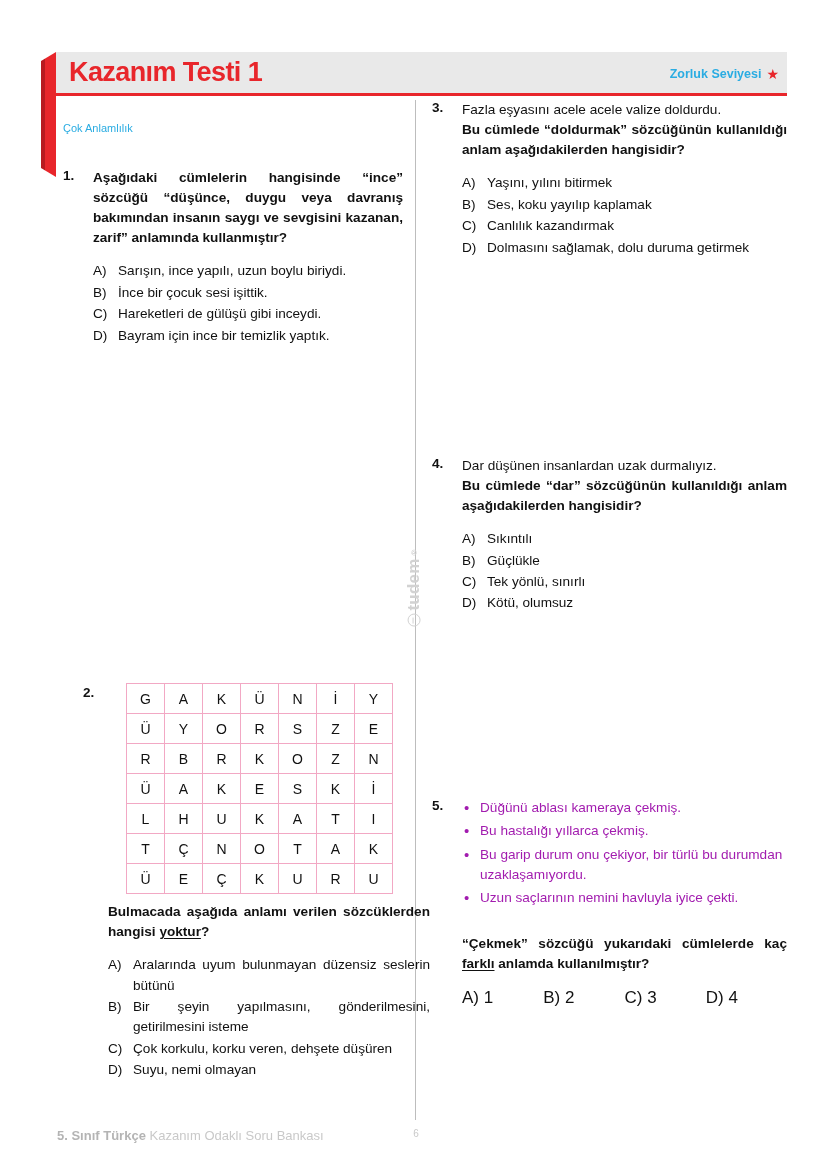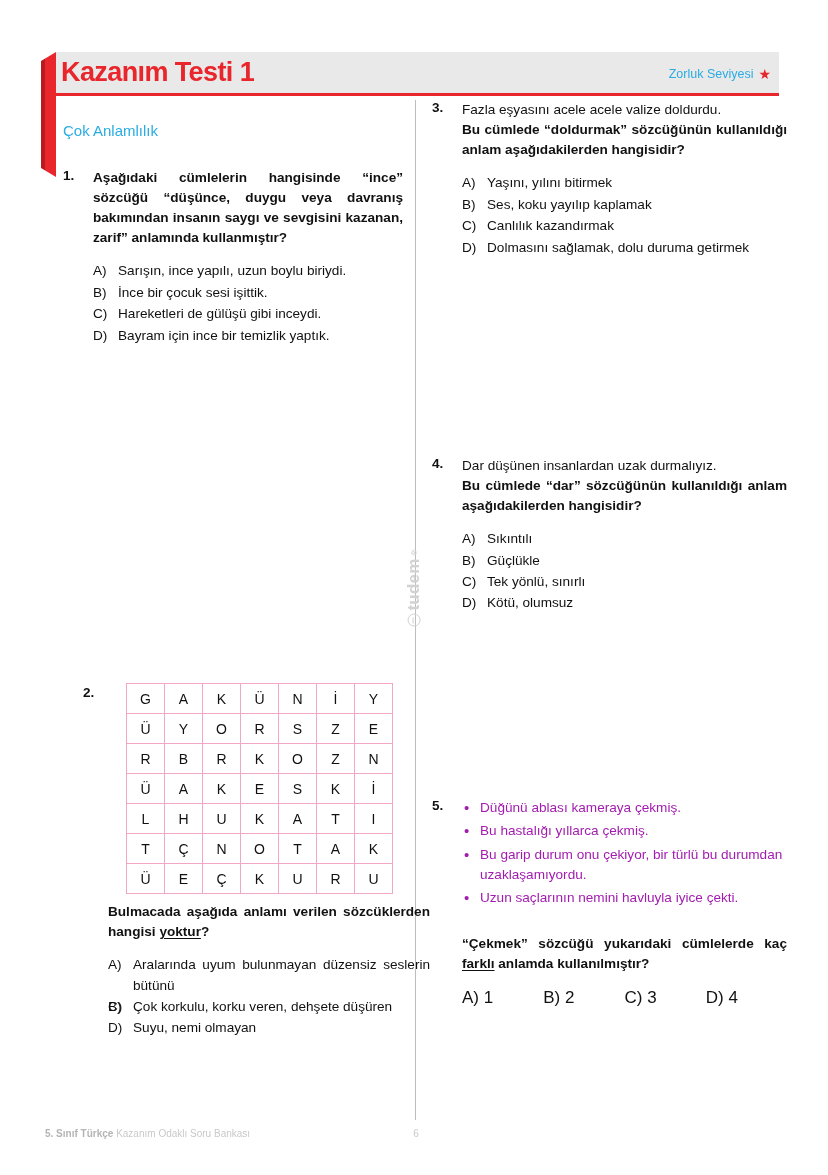--- a/index.html
+++ b/index.html
@@ -18,21 +18,21 @@
 
   .page {
     position: absolute;
     inset: 0;
     background: #fff;
   }
 
   
   .header {
     position: absolute;
-    left: 47px;
+    left: 55px;
     top: 52px;
     width: 732px;
     height: 44px;
     background: #e9e9e9;
     border-bottom: 3px solid #e8262b;
     box-sizing: border-box;
   }
   .header-title {
     position: absolute;
     left: 14px;
@@ -50,21 +50,21 @@
     top: 50%;
     transform: translateY(-45%);
     display: flex;
     align-items: center;
     gap: 5px;
     white-space: nowrap;
   }
   .difficulty-label {
     font-size: 12.5px;
     color: #2aace2;
-    font-weight: normal;
+    font-weight: bold;
   }
   .difficulty-star {
     font-size: 14px;
     color: #e8262b;
     line-height: 1;
   }
 
   
   .ribbon {
     position: absolute;
@@ -99,21 +99,21 @@
     height: 0;
     border-left: 15px solid #fff;
     border-top: 9px solid transparent;
   }
 
   
   .topic {
     position: absolute;
     left: 63px;
     top: 122px;
-    font-size: 15px;
+    font-size: 11px;
     color: #2aace2;
     font-weight: normal;
   }
 
   
   .divider {
     position: absolute;
     left: 415px;
     top: 100px;
     width: 1px;
@@ -304,22 +304,23 @@
   
   .footer {
     position: absolute;
     left: 45px;
     top: 1128px;
     width: 742px;
     display: flex;
     align-items: baseline;
   }
   .footer-left {
-    font-size: 10px;
+    font-size: 13px;
     color: #c9c9c9;
+    margin-left: 12px;
   }
   .footer-left b {
     color: #b4b4b4;
     font-weight: bold;
   }
   .footer-page {
     position: absolute;
     left: 0;
     right: 0;
     text-align: center;
@@ -457,20 +458,21 @@
 
   <div class="q2-body">
     <p class="q-stem"><span>Bulmacada aşağıda anlamı verilen sözcüklerden hangisi </span><u class="under">yoktur</u><span>?</span></p>
     <div class="opts">
       <div class="opt opt-just">
         <span class="opt-letter">A)</span>
         <span>Aralarında uyum bulunmayan düzensiz seslerin bütünü</span>
       </div>
       <div class="opt opt-just">
         <span class="opt-letter">B)</span>
+        <span>Bir şeyin yapılmasını, gönderilmesini, getirilmesini isteme</span>
       </div>
       <div class="opt opt-just">
         <span class="opt-letter">C)</span>
         <span>Çok korkulu, korku veren, dehşete düşüren</span>
       </div>
       <div class="opt">
         <span class="opt-letter">D)</span>
         <span>Suyu, nemi olmayan</span>
       </div>
     </div>

